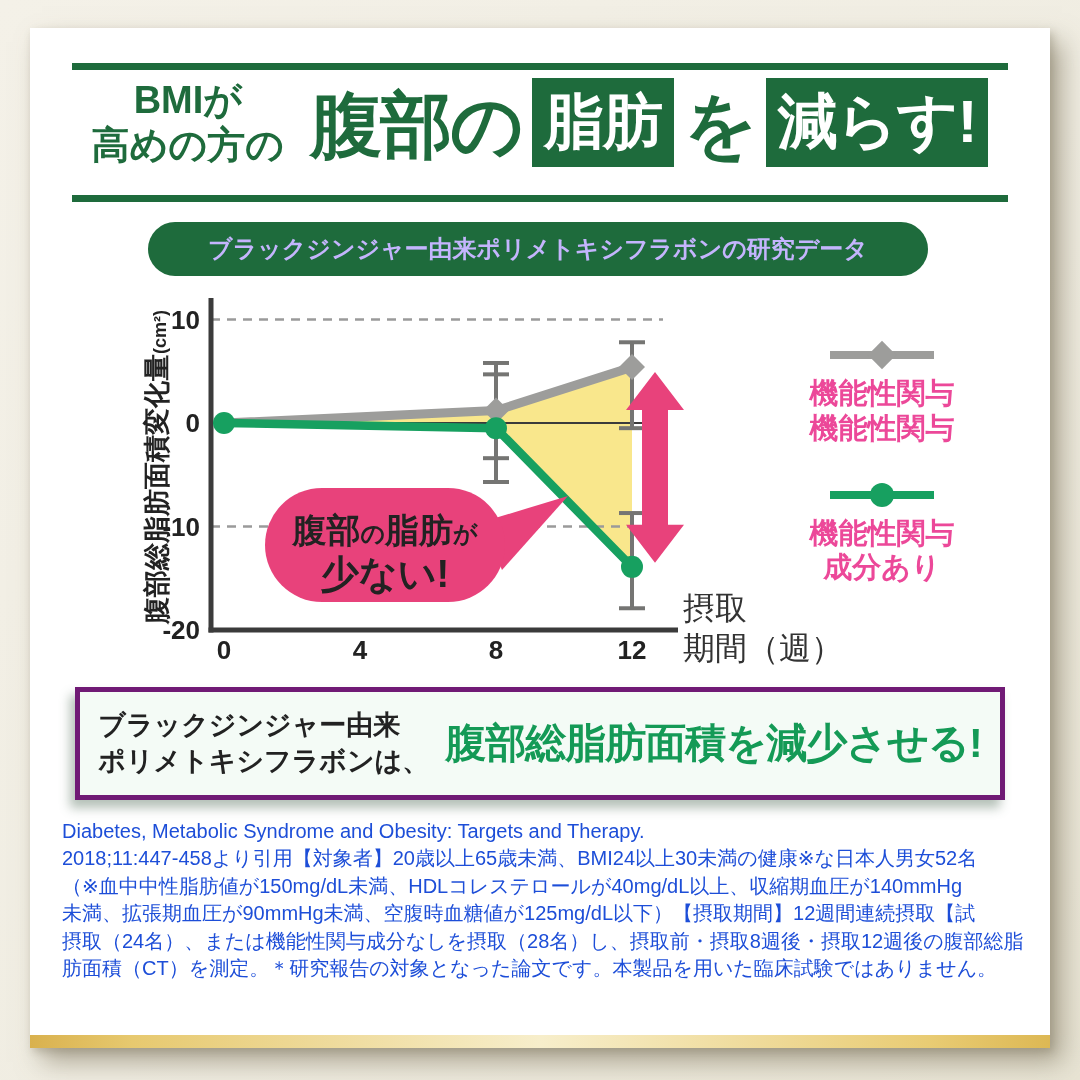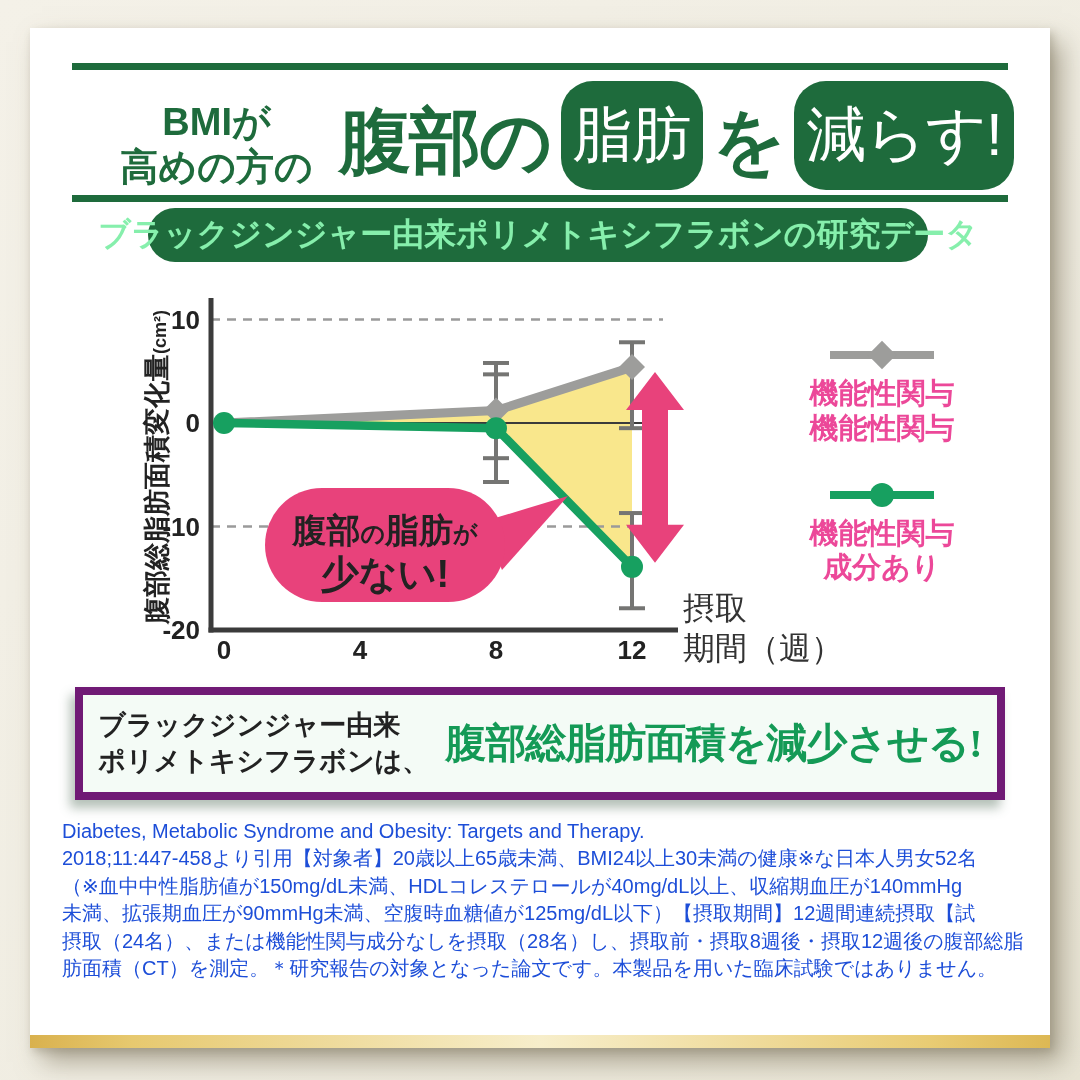--- a/index.html
+++ b/index.html
@@ -7,52 +7,52 @@
          font-family:"Liberation Sans","DejaVu Sans",sans-serif; }
   .stage { position:relative; width:1080px; height:1080px;
            background:linear-gradient(135deg,#f4f1e8 0%,#f0ede2 55%,#e8e4d4 100%); }
   .card { position:absolute; left:30px; top:28px; width:1020px; height:1020px;
           background:#ffffff; box-shadow:12px 14px 24px rgba(120,112,88,.55), 3px 4px 8px rgba(120,112,88,.3); }
 
   
   .rule { position:absolute; left:42px; width:936px; height:7px; background:#1E6B3C; }
   .rule.top { top:35px; } .rule.bottom { top:167px; }
   .title-row { position:absolute; left:0; top:50px; width:100%; height:112px;
-               display:flex; align-items:flex-end; justify-content:center; gap:10px;margin-left:27px; }
+               display:flex; align-items:flex-start; justify-content:center; gap:10px; }
   .title-prefix { color:#1E6B3C; font-weight:bold; font-size:38px; line-height:1.18;
                   text-align:center; margin-right:16px; }
   .title-big { color:#1E6B3C; font-weight:bold; font-size:72px; letter-spacing:-2px; }
-  .title-box { background:#1E6B3C; color:#ffffff; font-weight:normal; font-size:60px;
-               padding:14px 12px; letter-spacing:-1px;border-radius:32px; }
+  .title-box { background:#1E6B3C; color:#ffffff; font-weight:bold; font-size:60px;
+               padding:4px 12px; letter-spacing:-1px; }
 
   
-  .pill { position:absolute; left:118px; top:180px; width:780px; height:54px; border-radius:27px;
-          background:#1E6B3C; color:#86efac; font-weight:bold; font-size:32px;
+  .pill { position:absolute; left:118px; top:194px; width:780px; height:54px; border-radius:27px;
+          background:#1E6B3C; color:#c4b5fd; font-weight:bold; font-size:24px;
           display:flex; align-items:center; justify-content:center; white-space:nowrap; }
 
   
   #chart-svg { position:absolute; left:100px; top:262px; }
   #chart-svg text { font-family:"Liberation Sans","DejaVu Sans",sans-serif; fill:#222; }
 
   .xlabel { position:absolute; left:653px; top:560px; font-size:32px; color:#333;
             line-height:1.25; font-weight:500; }
 
   .legend { position:absolute; left:752px; top:314px; width:200px; }
   .legend-item { margin-bottom:36px; }
   .legend-marker { position:relative; width:104px; height:26px; margin:0 auto 8px auto; }
   .legend-line { position:absolute; left:0; top:9px; width:104px; height:8px; }
   .legend-diamond { position:absolute; left:42px; top:3px; width:20px; height:20px; transform:rotate(45deg); }
   .legend-circle { position:absolute; left:40px; top:1px; width:24px; height:24px; border-radius:50%; }
   .legend-label { text-align:center; font-size:29px; font-weight:bold; color:#ec4899; line-height:1.2; }
 
   
   .conclusion { position:absolute; left:45px; top:659px; width:930px; height:113px;
-                background:#f4fbf6; border:8px solid #701a75;
+                background:#f4fbf6; border:5px solid #701a75;
                 box-shadow:-5px 8px 10px rgba(92,118,98,.45);
-                display:flex; align-items:center; justify-content:center; gap:16px; white-space:nowrap;font-family:Liberation Serif, serif; }
+                display:flex; align-items:center; justify-content:center; gap:16px; white-space:nowrap; }
   .conclusion-left { font-size:27px; font-weight:bold; color:#222; line-height:1.3; }
   .conclusion-right { font-size:41px; font-weight:bold; color:#149A56; letter-spacing:-1px; }
 
   
   .footnote { position:absolute; left:32px; top:790px; width:962px; color:#1d4ed8; }
   .footnote div { font-size:20px; line-height:27.4px; white-space:nowrap; }
 
   .gold-bar { position:absolute; left:0; top:1007px; width:100%; height:13px;
               background:linear-gradient(90deg,#d9b14e 0%,#e7c96f 10%,#f7eecb 50%,#e9cc74 88%,#ddb854 100%); }
 </style>

